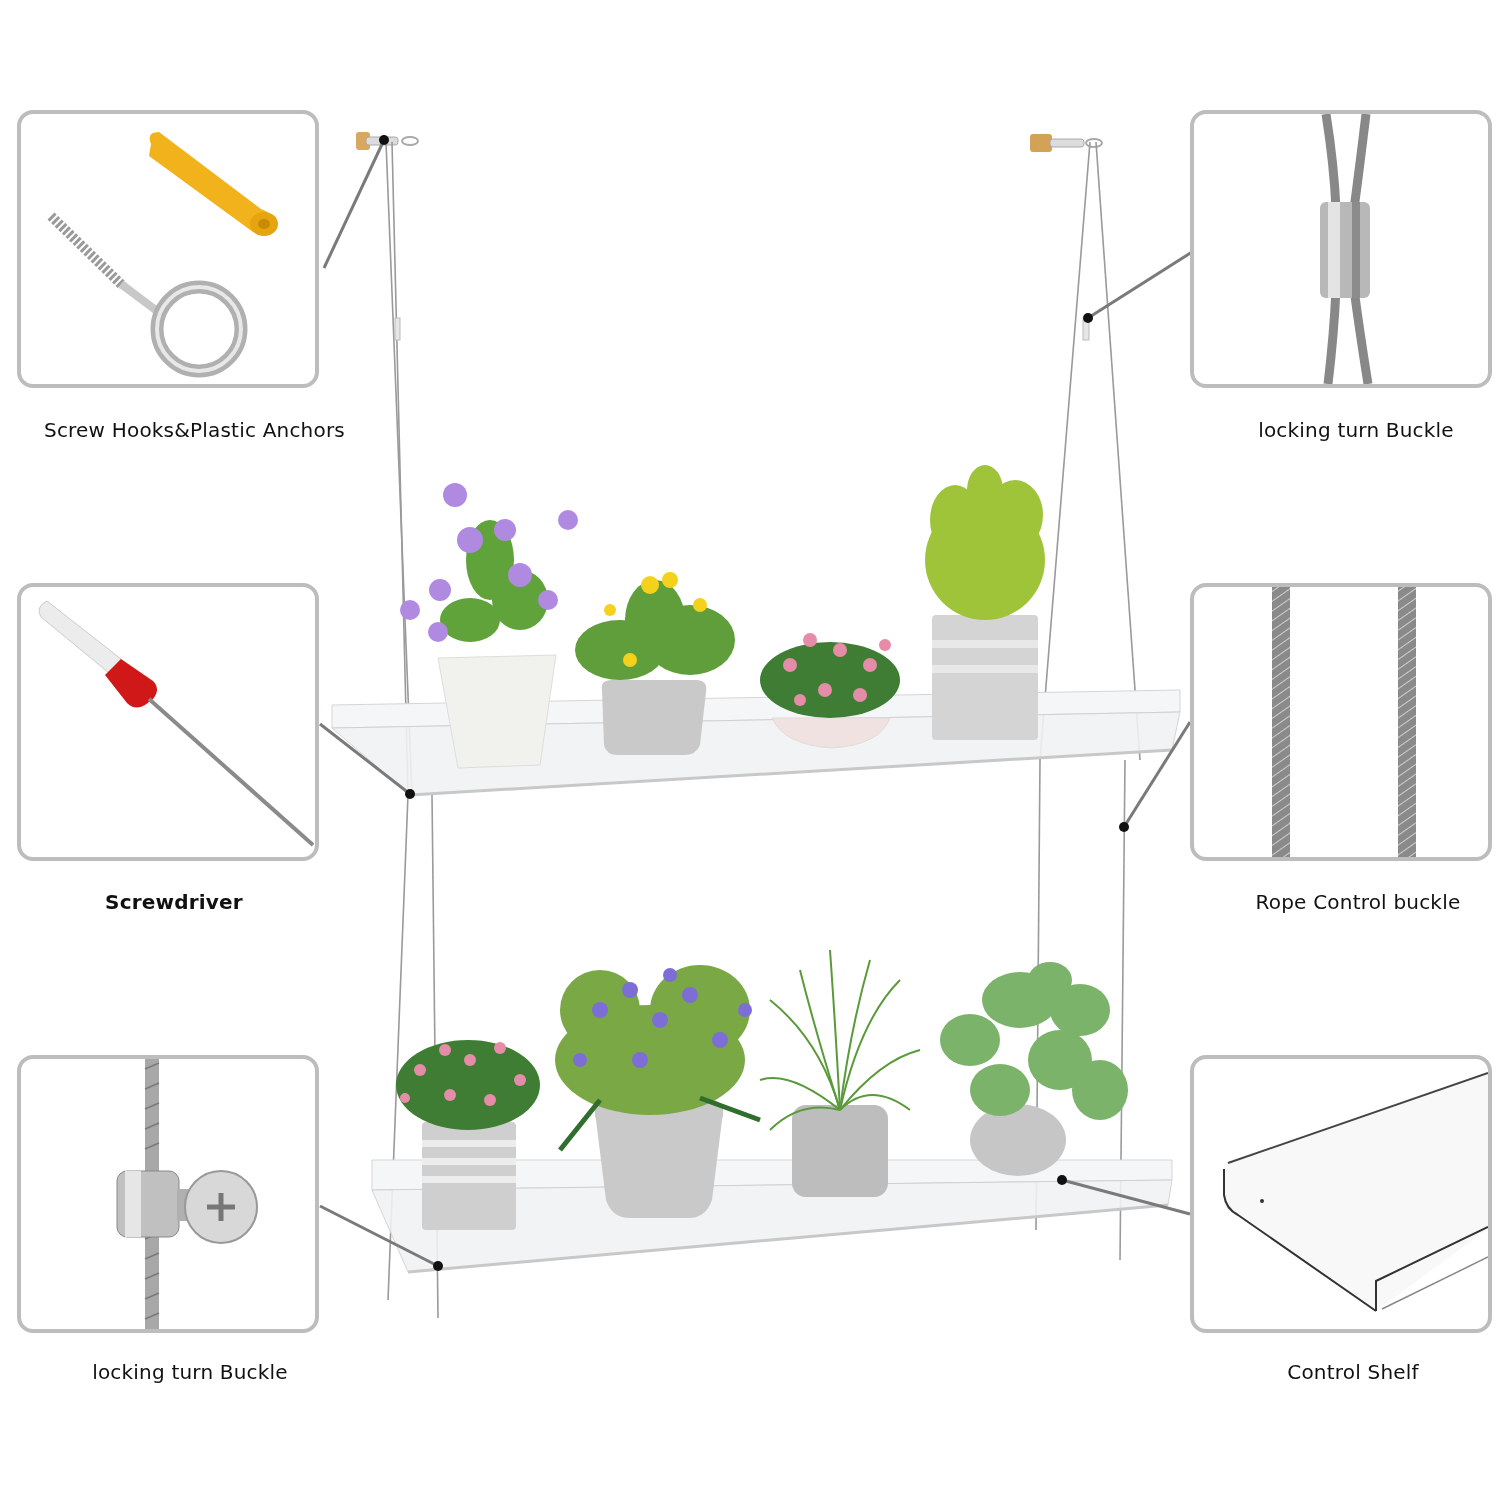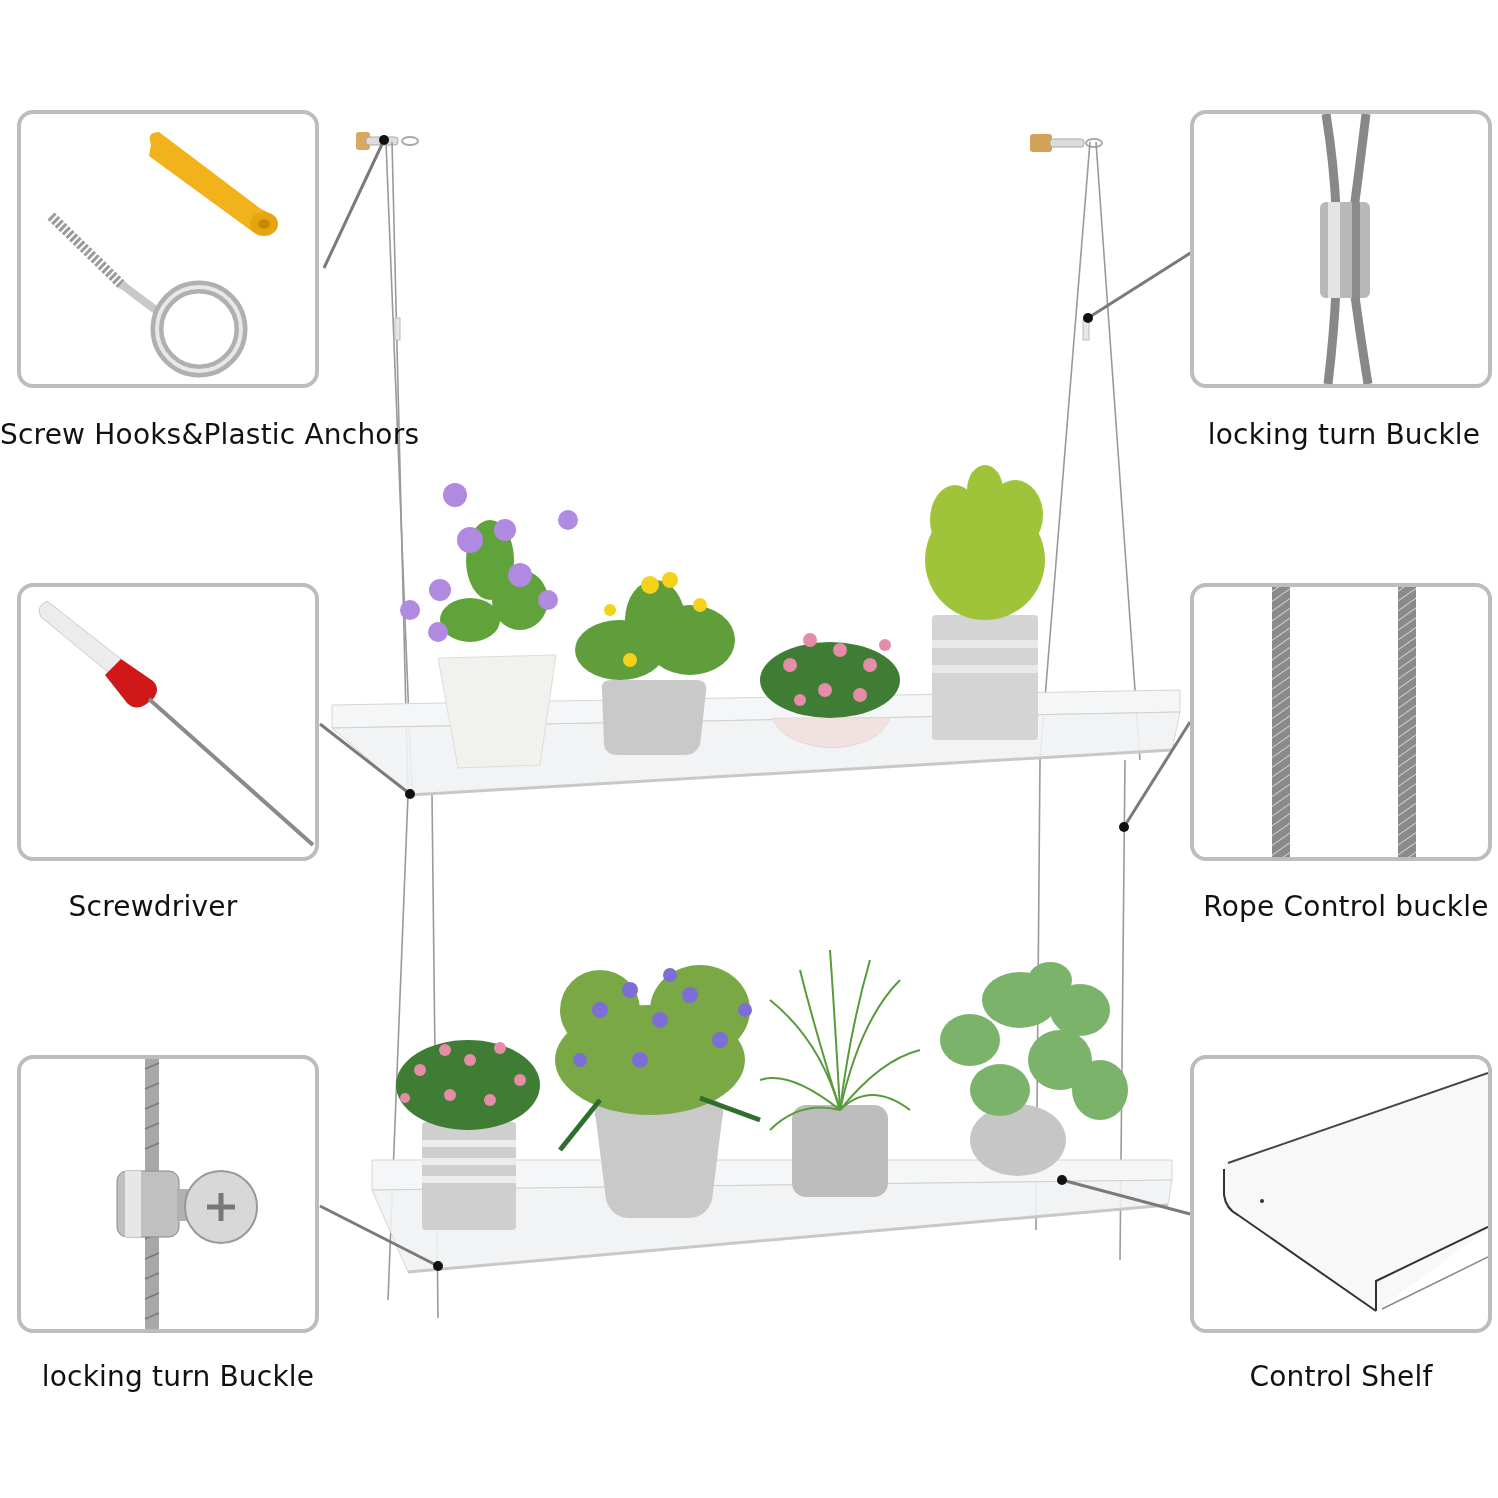--- a/index.html
+++ b/index.html
@@ -1,21 +1,21 @@
 <!DOCTYPE html>
 <html><head>
   <meta charset="utf-8">
   <style>
     html, body { margin: 0; padding: 0; background: #ffffff; }
     body { width: 1498px; height: 1498px; position: relative; overflow: hidden;
            font-family: "DejaVu Sans", "Liberation Sans", sans-serif; }
     .card { position: absolute; width: 302px; height: 278px; border: 4px solid #bdbdbd;
             border-radius: 16px; background: #fff; box-sizing: border-box; overflow: hidden; }
-    .label { position: absolute; font-size: 28px; color: #111; white-space: nowrap;
-             text-align: center; letter-spacing: 0.2px; }
+    .label { position: absolute; font-size: 20px; color: #111; white-space: nowrap;
+             text-align: center; letter-spacing: 0.2px; margin-left: 12px; }
     svg.layer { position: absolute; left: 0; top: 0; }
   </style>
 </head>
 <body>
 
 <svg class="layer" width="1498" height="1498" viewBox="0 0 1498 1498">
 
   <g>
     <rect x="356" y="132" width="14" height="18" rx="3" fill="#d8a860"></rect>
     <rect x="366" y="137" width="32" height="8" rx="3" fill="#dcdcdc" stroke="#aaa"></rect>
@@ -218,21 +218,21 @@
 </div>
 <div class="label" style="left:0px; top:418px; width:365px;">Screw Hooks&amp;Plastic Anchors</div>
 
 <div class="card" style="left:17px; top:583px;">
   <svg width="294" height="270" viewBox="0 0 294 270">
     <path d="M20 30 Q14 20 26 14 L100 72 L88 86 Z" fill="#ececec" stroke="#ccc"></path>
     <path d="M100 72 L132 94 Q140 102 132 112 L124 118 Q114 124 106 116 L84 88 Z" fill="#d01818"></path>
     <line x1="128" y1="112" x2="292" y2="258" stroke="#8a8a8a" stroke-width="4"></line>
   </svg>
 </div>
-<div class="label" style="left:2px; top:890px; width:302px;">Screwdriver</div>
+<div class="label" style="left:11px; top:890px; width:302px;font-weight:bold;">Screwdriver</div>
 
 <div class="card" style="left:17px; top:1055px;">
   <svg width="294" height="270" viewBox="0 0 294 270">
     <rect x="124" y="0" width="14" height="270" fill="#a8a8a8"></rect>
     <g stroke="#7a7a7a" stroke-width="1.5">
       <line x1="124" y1="10" x2="138" y2="4"></line>
         <line x1="124" y1="30" x2="138" y2="24"></line>
         <line x1="124" y1="50" x2="138" y2="44"></line>
         <line x1="124" y1="70" x2="138" y2="64"></line>
         <line x1="124" y1="90" x2="138" y2="84"></line>

